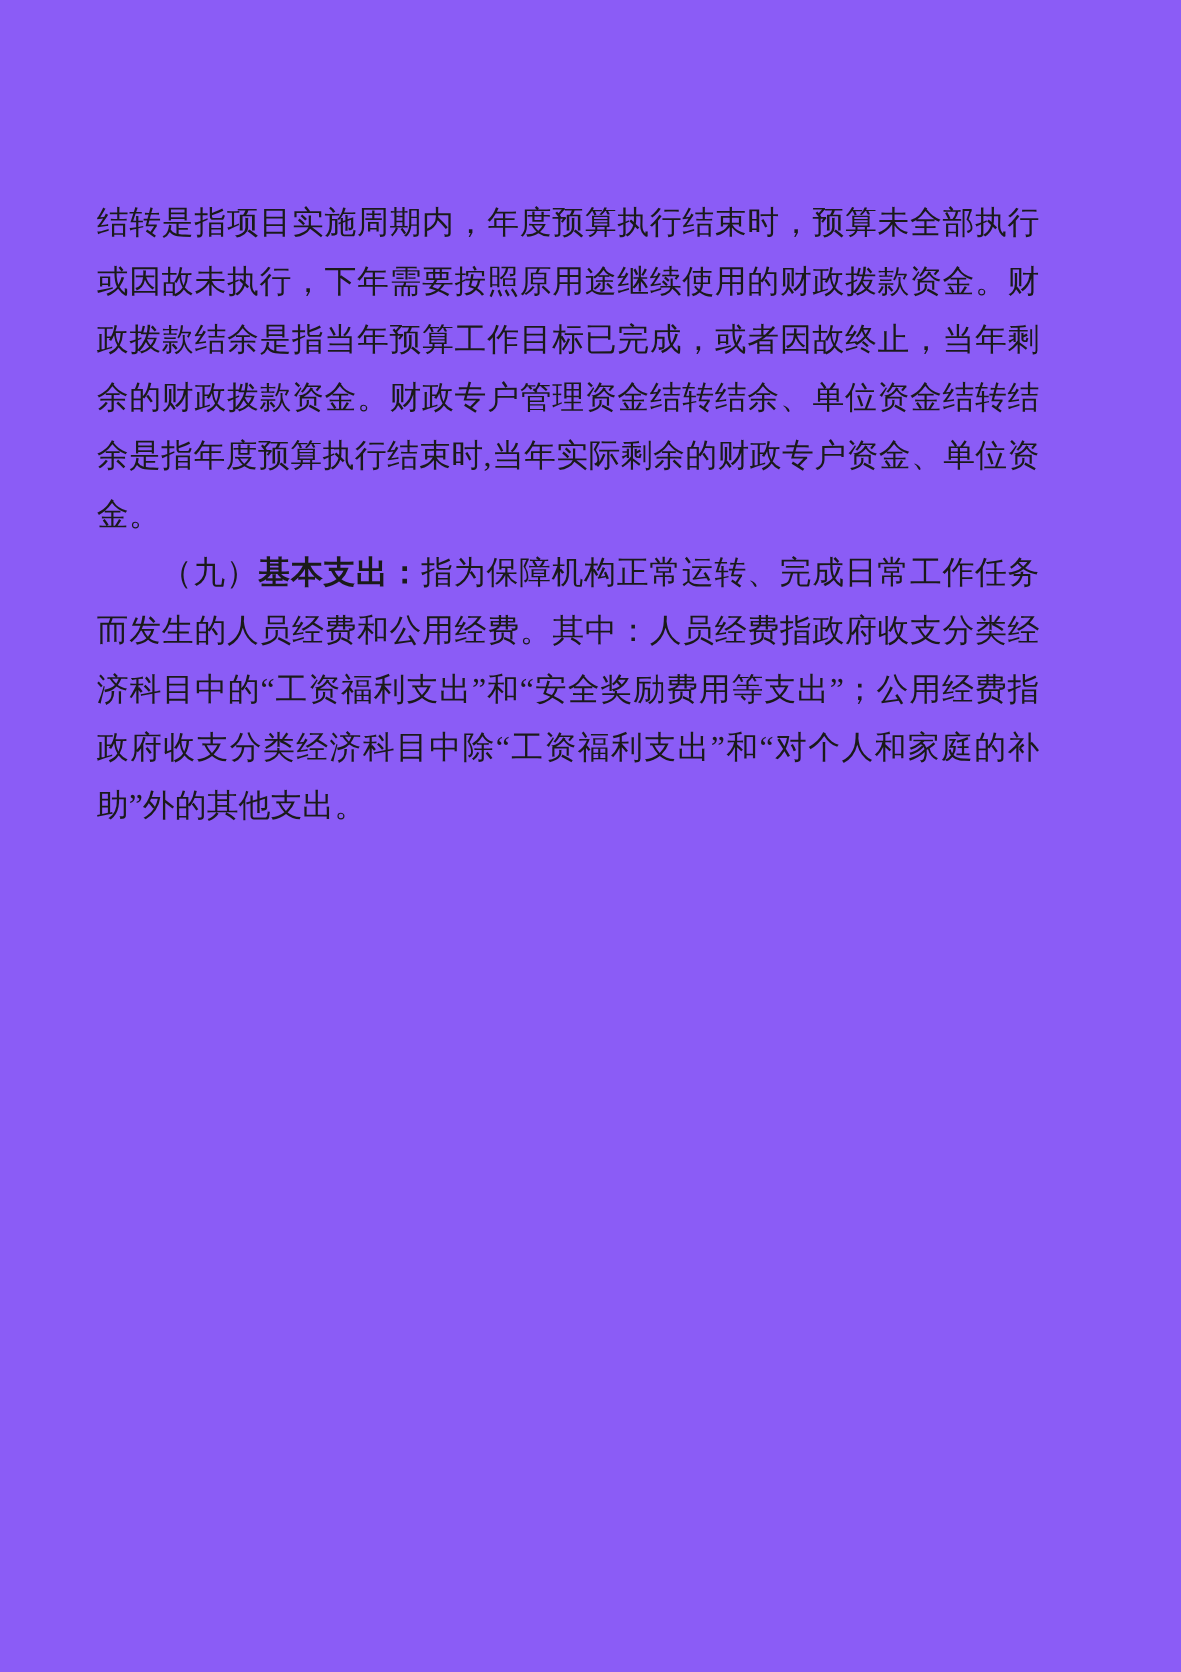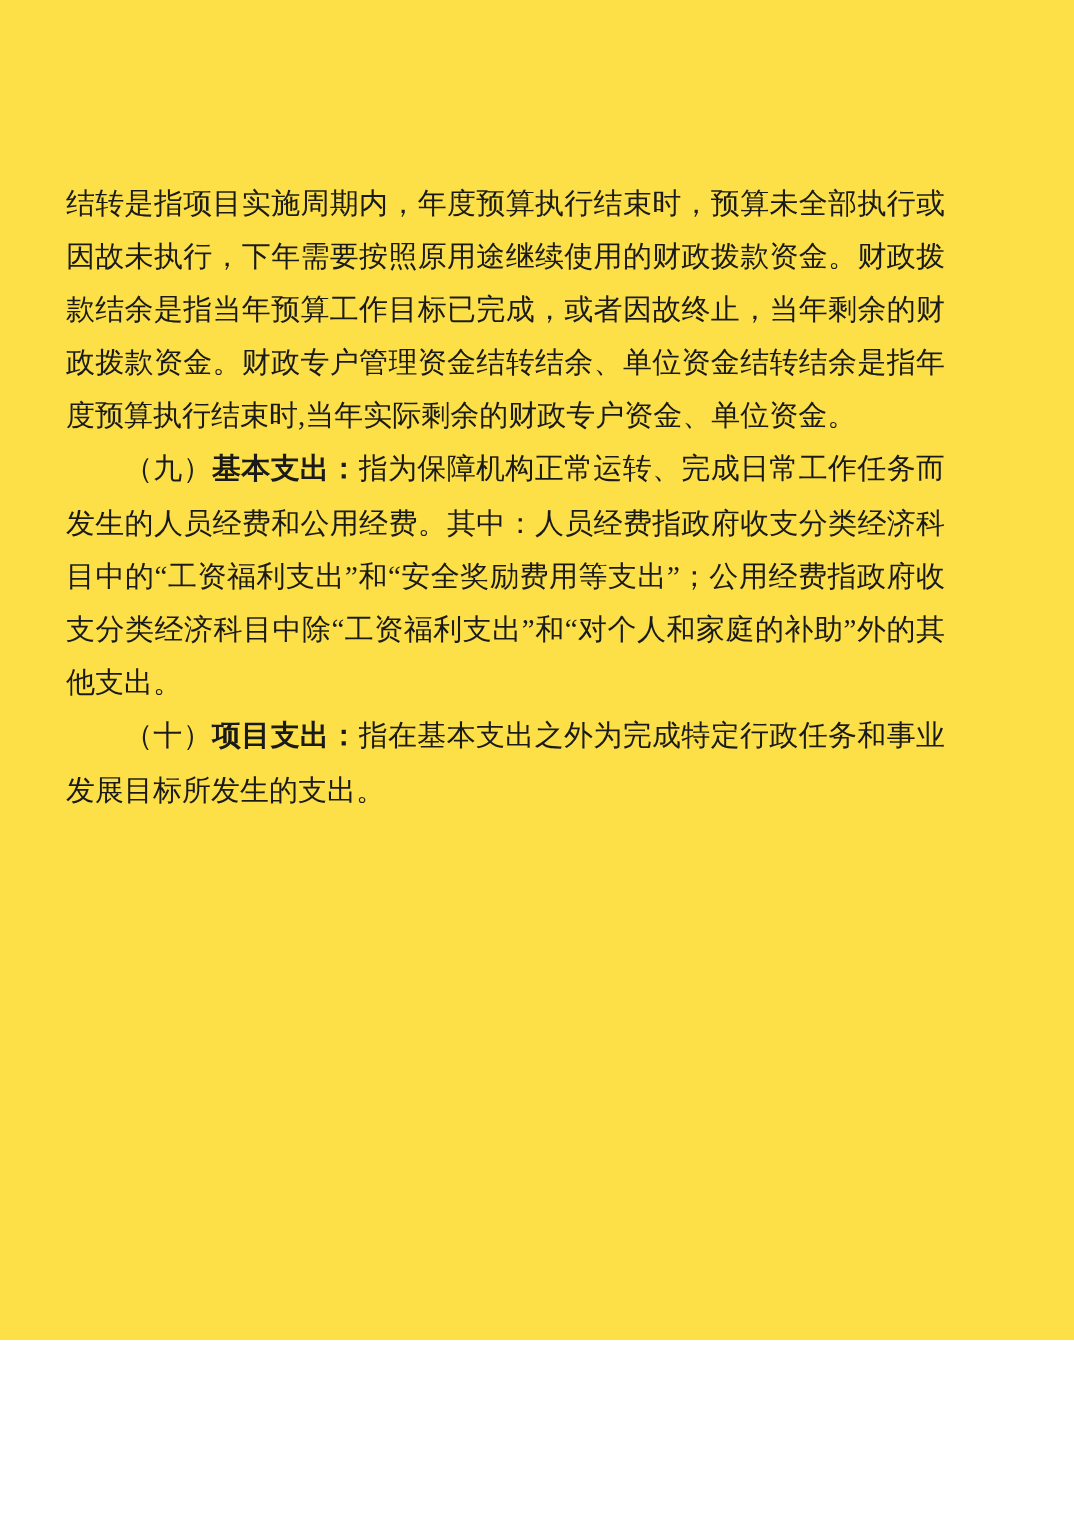--- a/index.html
+++ b/index.html
@@ -3,49 +3,47 @@
 <meta charset="utf-8">
 <style>
   html, body {
     margin: 0;
     padding: 0;
     background: #ffffff;
   }
   .page {
     position: relative;
     width: 1074px;
-    height: 1340px;
+    height: 1520px;
     box-sizing: border-box;
-    background: #fde047;
-    padding: 177px 129px 0 66px;
+    background: #8b5cf6;
+    padding: 177px 129px 0 88px;
     overflow: hidden;
   }
   .doc-body {
     font-family: "Liberation Serif", "DejaVu Serif", serif;
     font-size: 29px;
     line-height: 53px;
     color: #1a1a1a;
     text-align: justify;
     text-justify: inter-ideograph;
   }
   .doc-body p {
     margin: 0;
     padding: 0;
     word-break: break-all;
   }
   .doc-body p.indent {
     text-indent: 2em;
   }
   .seg-bold {
     font-weight: bold;
-    font-family: Liberation Mono, monospace;
   }
 </style>
 </head>
 <body>
 
 <div class="page">
   <div class="doc-body">
       <p><span>结转是指项目实施周期内，年度预算执行结束时，预算未全部执行或因故未执行，下年需要按照原用途继续使用的财政拨款资金。财政拨款结余是指当年预算工作目标已完成，或者因故终止，当年剩余的财政拨款资金。财政专户管理资金结转结余、单位资金结转结余是指年度预算执行结束时,当年实际剩余的财政专户资金、单位资金。</span></p>
       <p class="indent"><span>（九）</span><span class="seg-bold">基本支出：</span><span>指为保障机构正常运转、完成日常工作任务而发生的人员经费和公用经费。其中：人员经费指政府收支分类经济科目中的“工资福利支出”和“安全奖励费用等支出”；公用经费指政府收支分类经济科目中除“工资福利支出”和“对个人和家庭的补助”外的其他支出。</span></p>
-      <p class="indent"><span>（十）</span><span class="seg-bold">项目支出：</span><span>指在基本支出之外为完成特定行政任务和事业发展目标所发生的支出。</span></p>
     </div>
 </div>
 
 </body></html>

